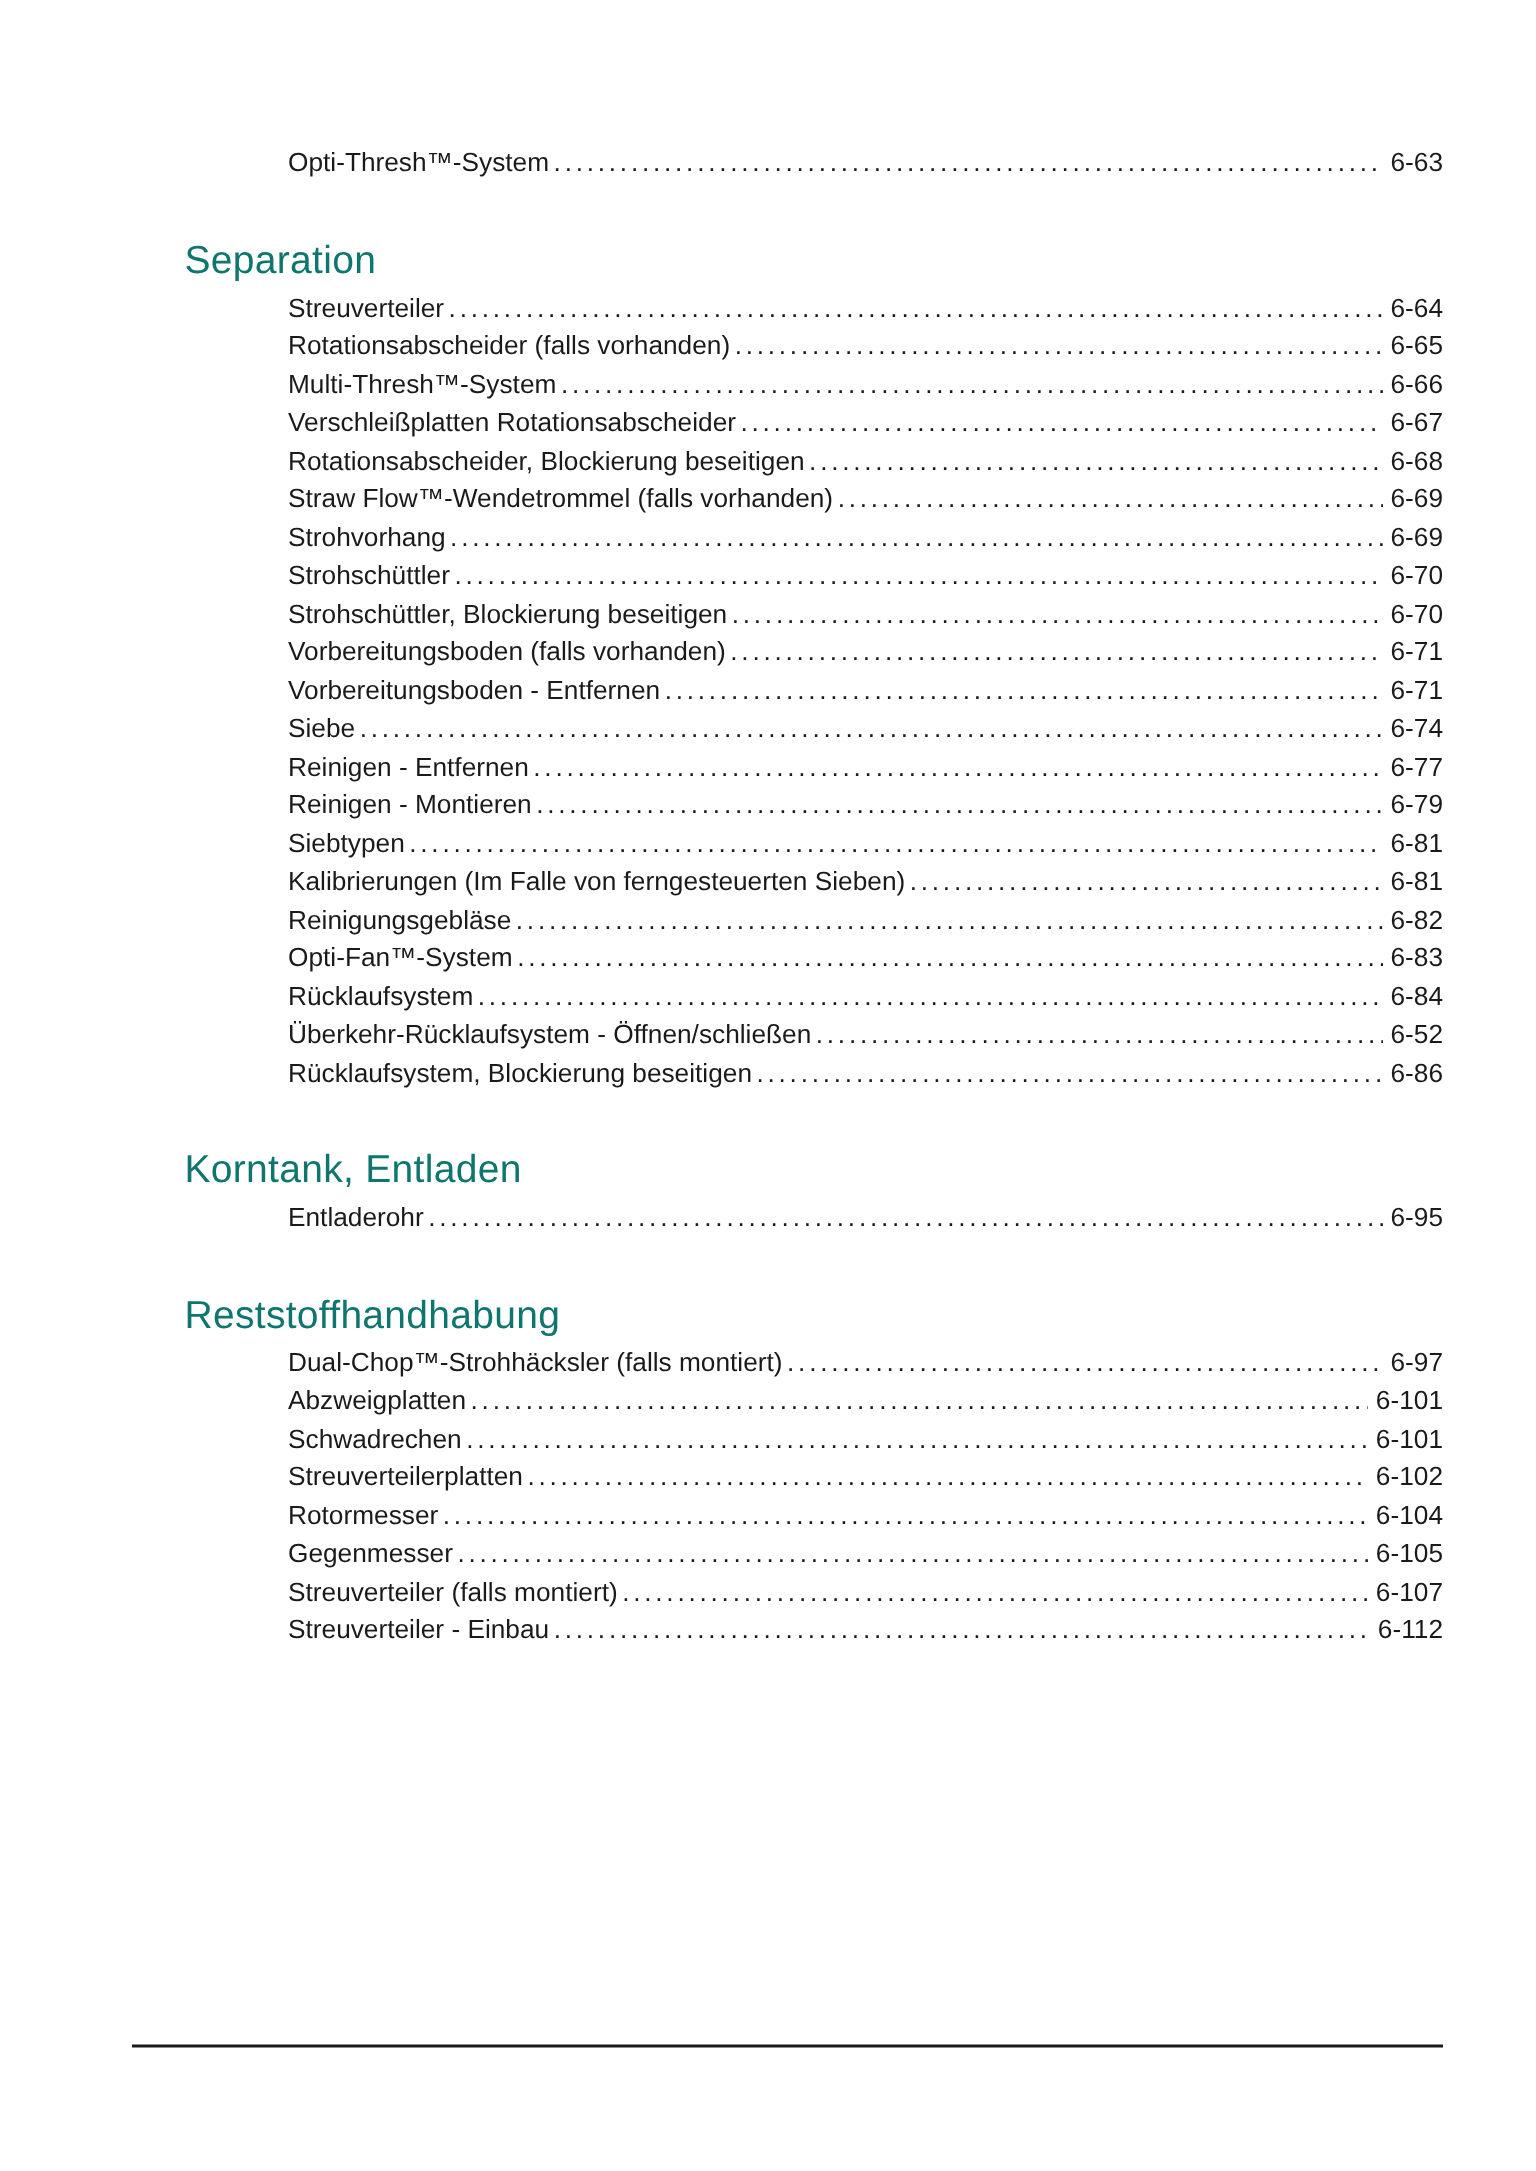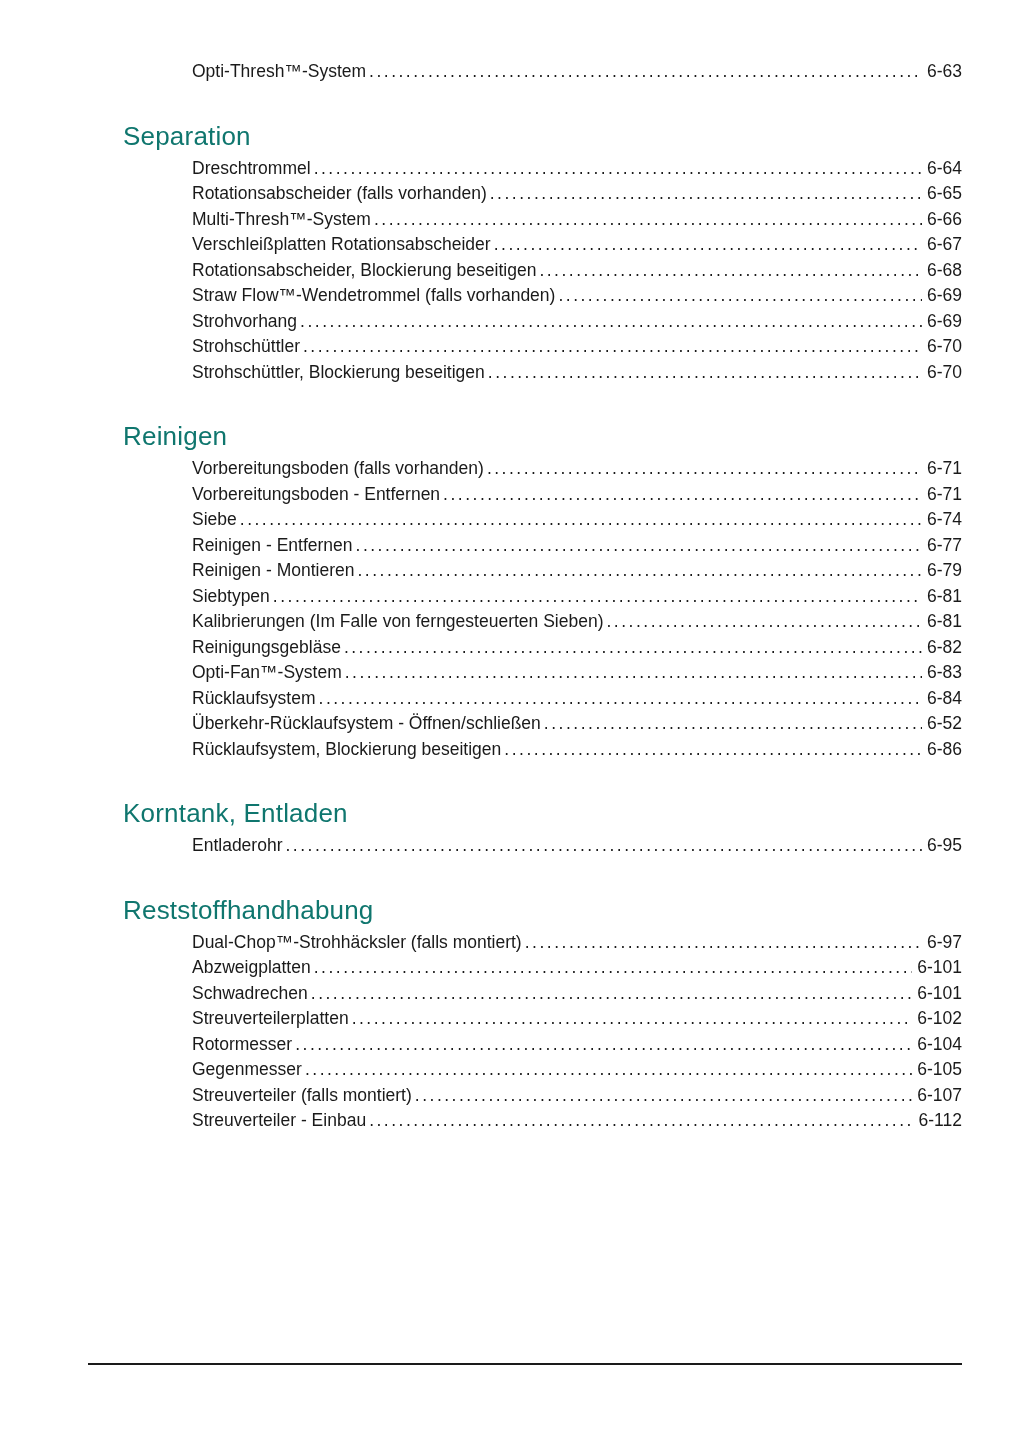--- a/index.html
+++ b/index.html
@@ -18,21 +18,21 @@
     position: relative;
     width: 1024px;
     height: 1447px;
     background: #ffffff;
   }
   .content {
     position: absolute;
     top: 0;
     left: 123px;
     width: 839px;
-    padding-top: 59px;
+    padding-top: 96px;
     box-sizing: border-box;
   }
   .toc-block {
     margin: 0;
     padding: 0;
   }
   .section-heading {
     font-size: 26px;
     font-weight: 400;
     line-height: 30px;
@@ -88,21 +88,21 @@
         <section class="toc-block">
           <div class="toc-entry">
             <span class="entry-label">Opti-Thresh™-System</span>
             <span class="leader"></span>
             <span class="entry-page">6-63</span>
           </div>
         </section>
         <section class="toc-block">
           <h2 class="section-heading">Separation</h2>
           <div class="toc-entry">
-            <span class="entry-label">Dreschtrommel</span>
+            <span class="entry-label">Streuverteiler</span>
             <span class="leader"></span>
             <span class="entry-page">6-64</span>
           </div>
           <div class="toc-entry">
             <span class="entry-label">Rotationsabscheider (falls vorhanden)</span>
             <span class="leader"></span>
             <span class="entry-page">6-65</span>
           </div>
           <div class="toc-entry">
             <span class="entry-label">Multi-Thresh™-System</span>
@@ -134,21 +134,20 @@
             <span class="leader"></span>
             <span class="entry-page">6-70</span>
           </div>
           <div class="toc-entry">
             <span class="entry-label">Strohschüttler, Blockierung beseitigen</span>
             <span class="leader"></span>
             <span class="entry-page">6-70</span>
           </div>
         </section>
         <section class="toc-block">
-          <h2 class="section-heading">Reinigen</h2>
           <div class="toc-entry">
             <span class="entry-label">Vorbereitungsboden (falls vorhanden)</span>
             <span class="leader"></span>
             <span class="entry-page">6-71</span>
           </div>
           <div class="toc-entry">
             <span class="entry-label">Vorbereitungsboden - Entfernen</span>
             <span class="leader"></span>
             <span class="entry-page">6-71</span>
           </div>

